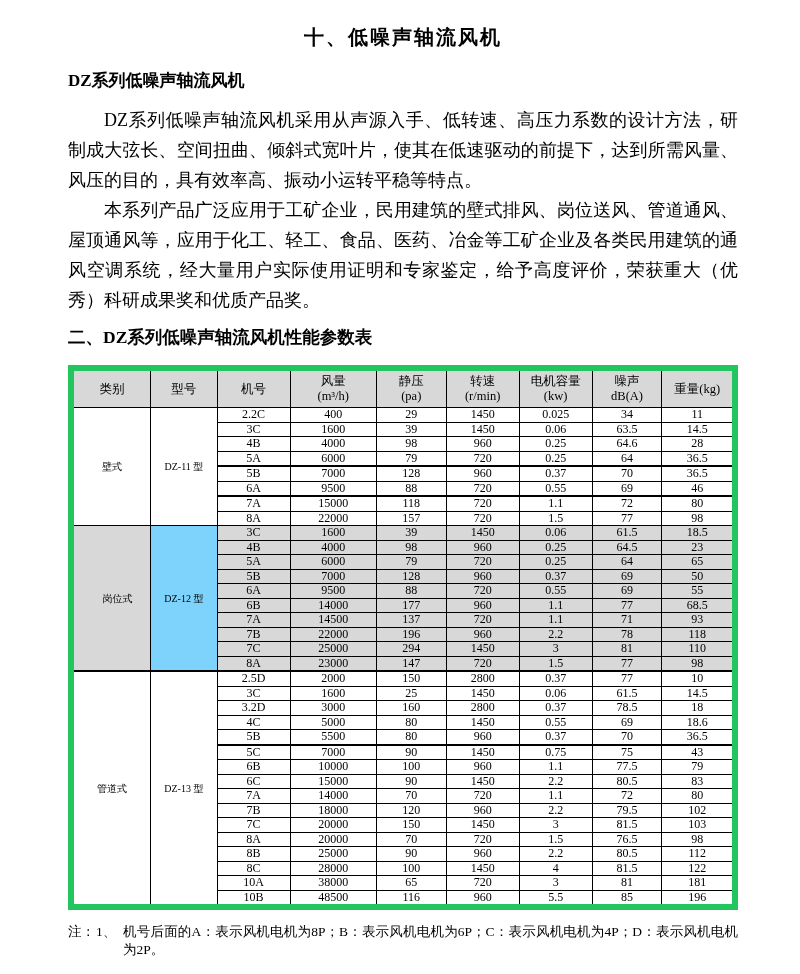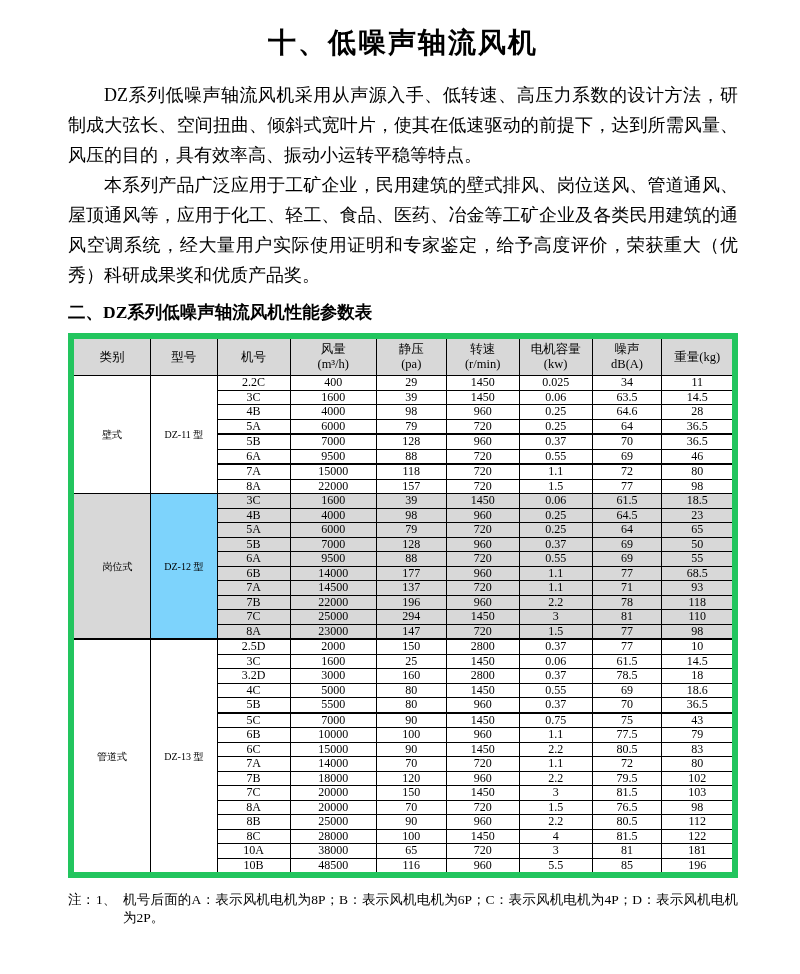--- a/index.html
+++ b/index.html
@@ -7,36 +7,36 @@
     width: 800px; height: 974px;
     background: #ffffff;
     color: #000;
     font-family: "Liberation Serif", "DejaVu Serif", serif;
     overflow: hidden;
   }
   .page { padding: 24px 62px 0 68px; }
 
   .doc-title {
     text-align: center;
-    font-size: 28px;
+    font-size: 20px;
     font-weight: bold;
     letter-spacing: 2px;
     margin: 0 0 18px 0;
   }
   .doc-subtitle {
     font-size: 17px;
     font-weight: bold;
     margin: 0 0 13px 0;
   }
   .sec-heading {
     font-size: 17.5px;
     font-weight: bold;
     margin: 0 0 7px 0;
   }
-  .sec-heading.second { margin-top: 10px; margin-bottom: 9px; }
+  .sec-heading.second { margin-top: 10px; margin-bottom: 16px; }
 
   .body-par {
     font-size: 18px;
     line-height: 30px;
     text-align: justify;
     text-indent: 2em;
     margin: 0;
   }
 
   table.perf {
@@ -81,20 +81,21 @@
   .note-marker { flex: none; width: 27px; }
   .note-text { flex: 1; text-align: justify; }
 </style>
 </head>
 <body>
 
 <div class="page">
 
   <h1 class="doc-title">十、低噪声轴流风机</h1>
 
+  <div class="doc-subtitle">DZ系列低噪声轴流风机</div>
 
 
   <p class="body-par">DZ系列低噪声轴流风机采用从声源入手、低转速、高压力系数的设计方法，研制成大弦长、空间扭曲、倾斜式宽叶片，使其在低速驱动的前提下，达到所需风量、风压的目的，具有效率高、振动小运转平稳等特点。</p>
   <p class="body-par">本系列产品广泛应用于工矿企业，民用建筑的壁式排风、岗位送风、管道通风、屋顶通风等，应用于化工、轻工、食品、医药、冶金等工矿企业及各类民用建筑的通风空调系统，经大量用户实际使用证明和专家鉴定，给予高度评价，荣获重大（优秀）科研成果奖和优质产品奖。</p>
 
   <div class="sec-heading second">二、DZ系列低噪声轴流风机性能参数表</div>
 
   <table class="perf">
     <colgroup>
       <col style="width:12%">

